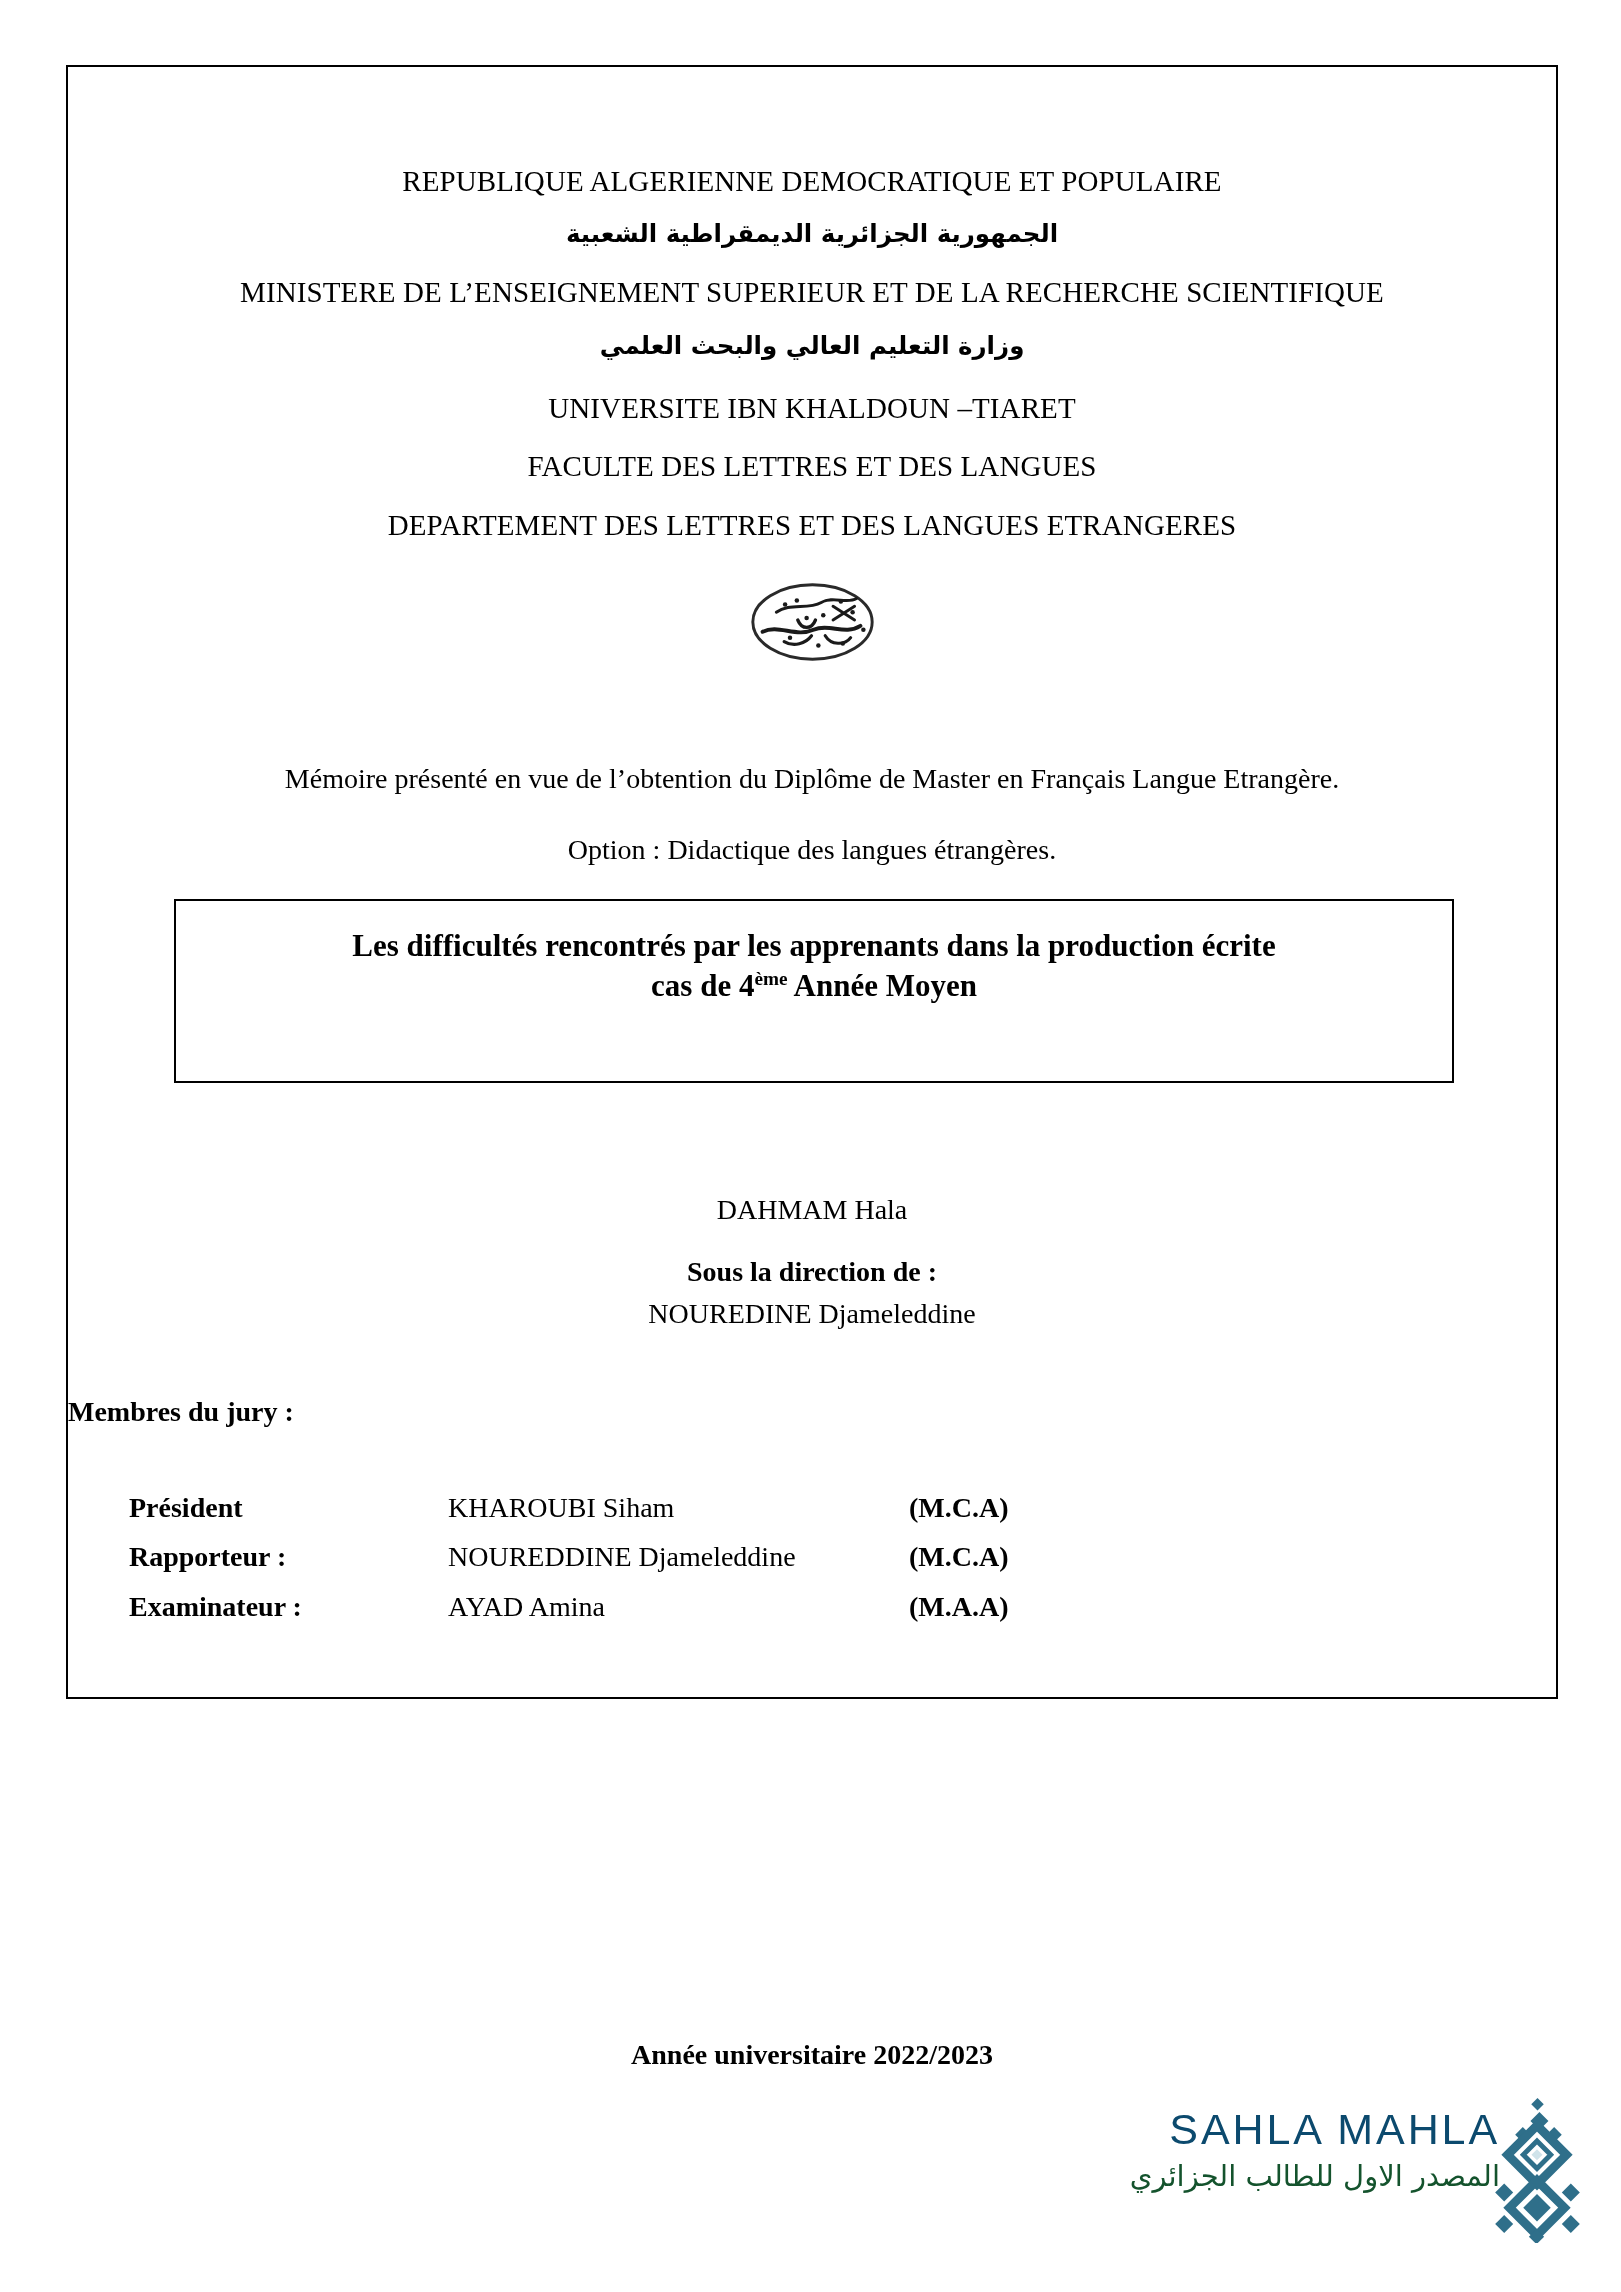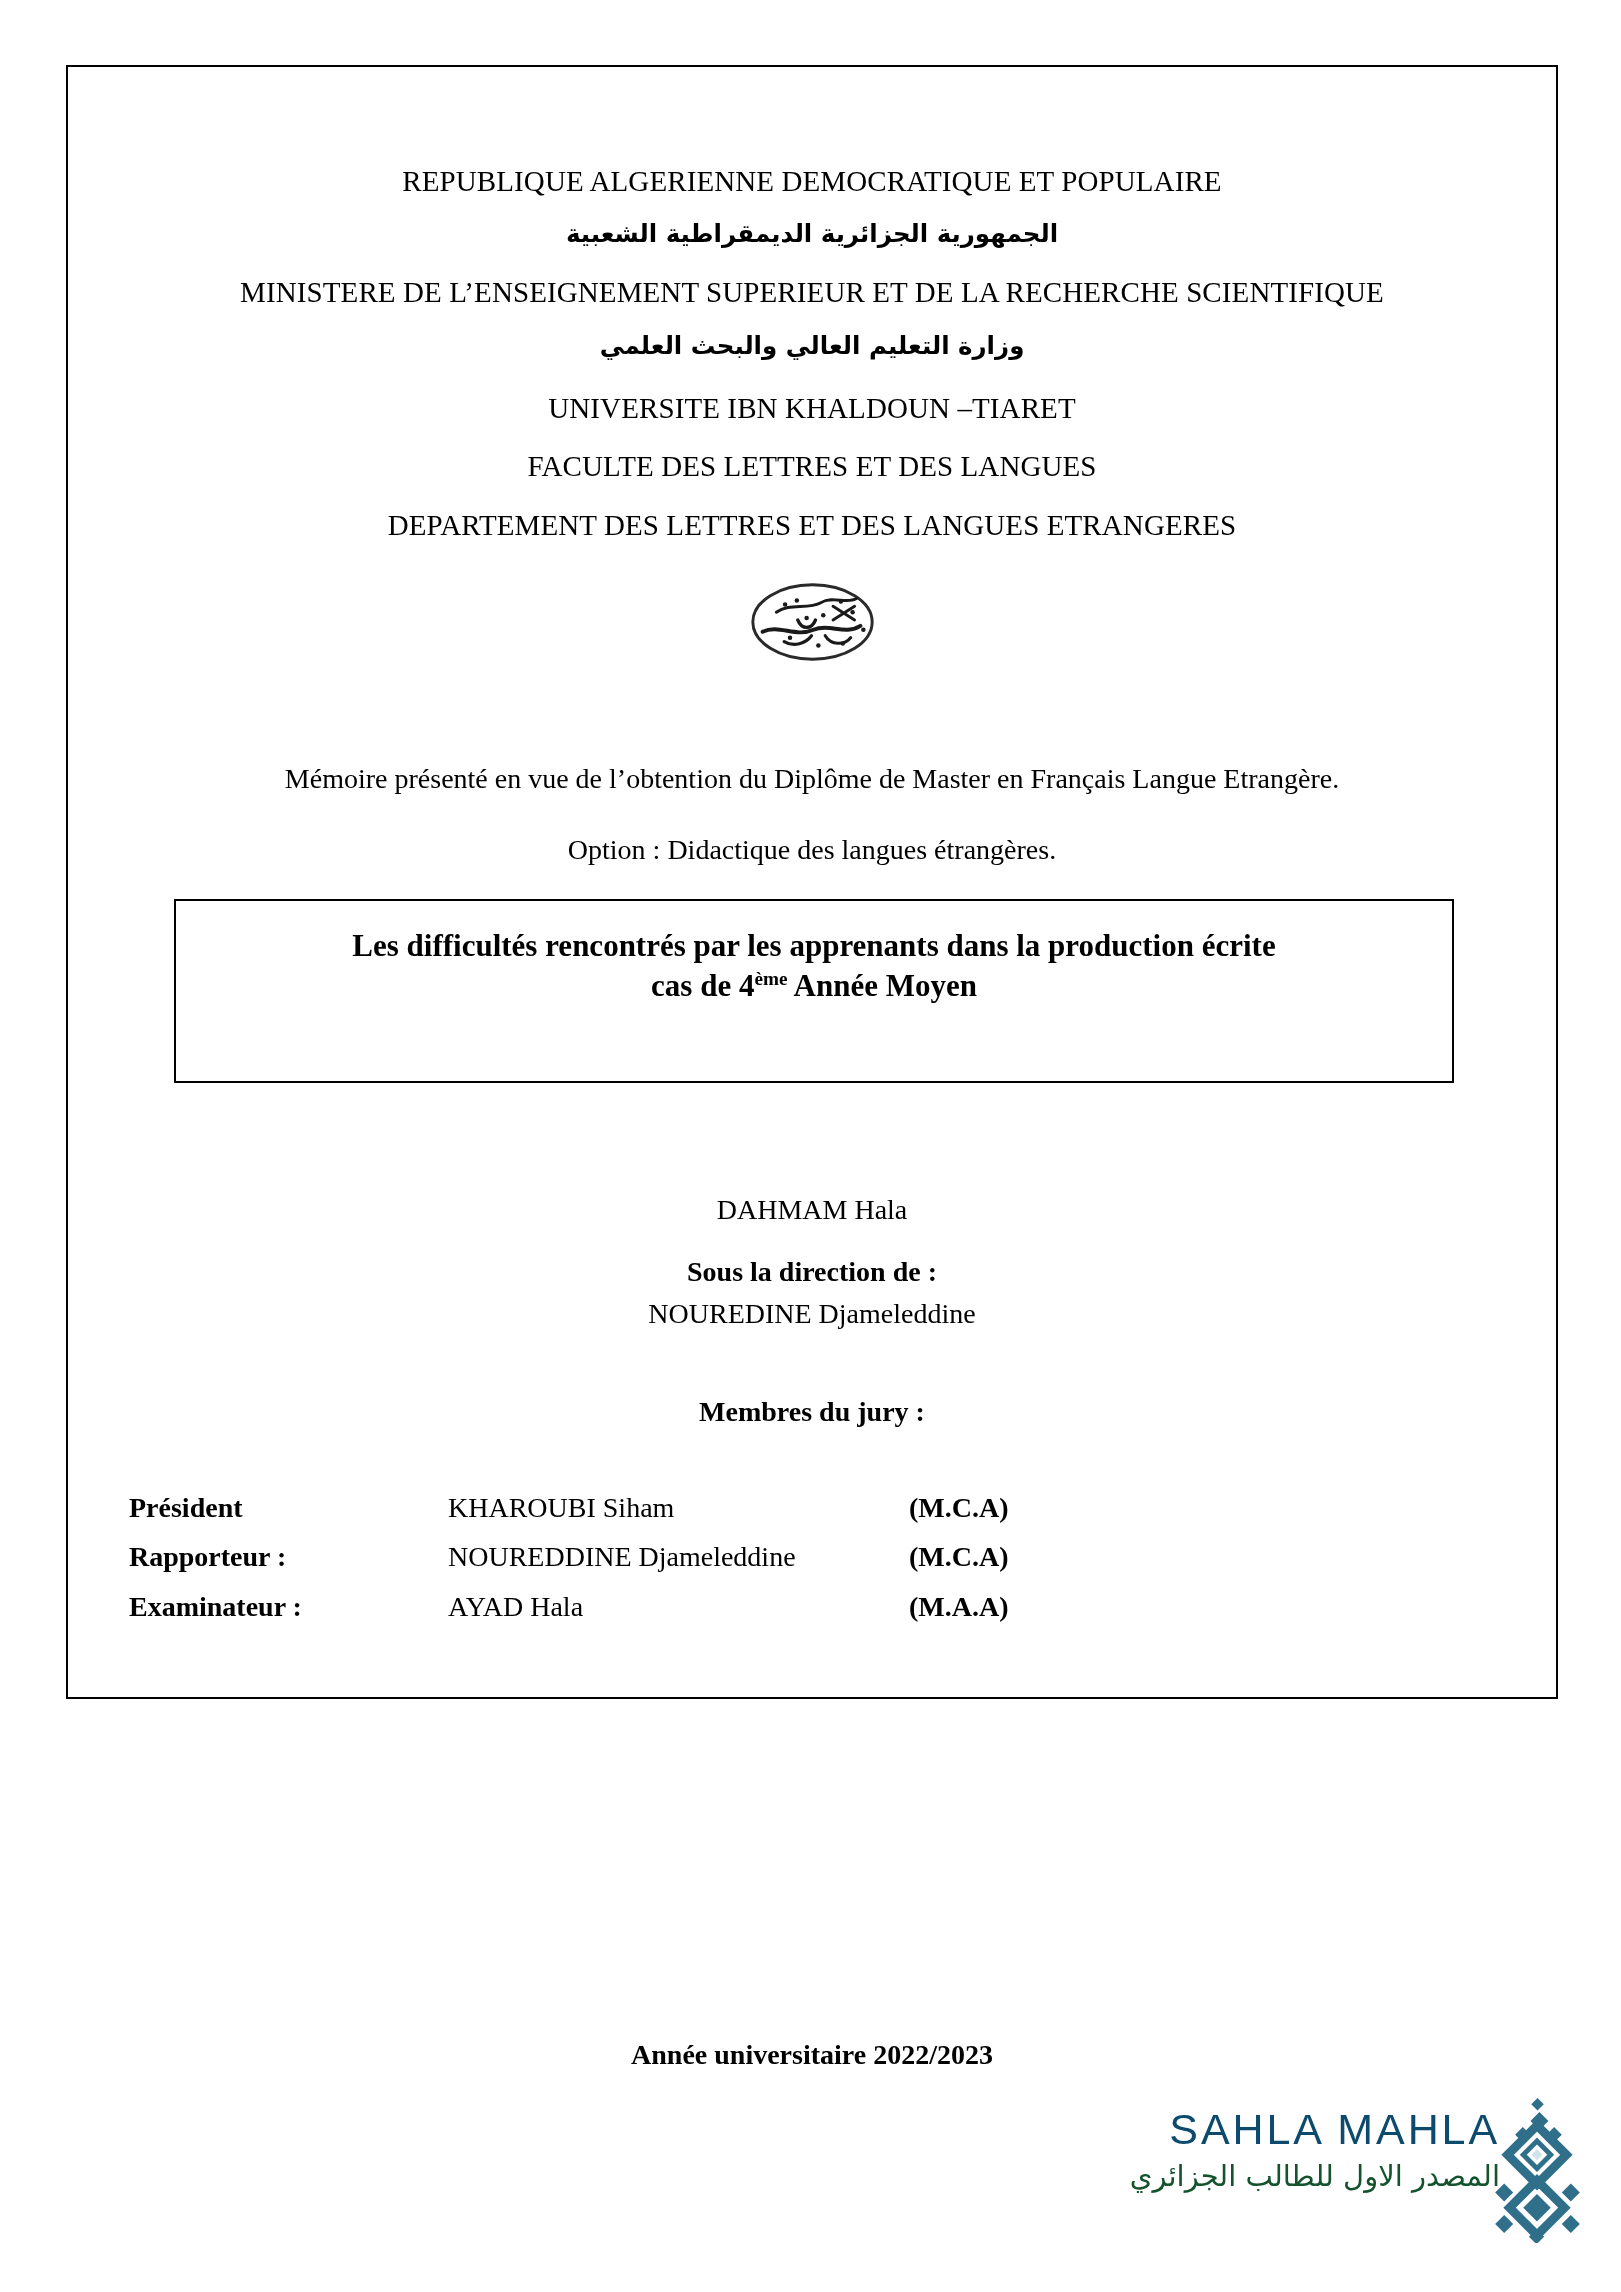--- a/index.html
+++ b/index.html
@@ -154,21 +154,20 @@
     font-size: 28px;
     line-height: 1.5;
   }
   .pres-gap { height: 19.6px; }
 
   #jury-label {
     position: absolute;
     left: 0;
     top: 1329px;
     width: 100%;
-    text-align: center;
     font-size: 28px;
     font-weight: bold;
   }
 
   
   #jury-table {
     position: absolute;
     left: 61px;
     top: 1416px;
     width: 1108px;
@@ -317,21 +316,21 @@
           <td class="person">KHAROUBI Siham</td>
           <td class="grade">(M.C.A)</td>
         </tr>
         <tr>
           <td class="role">Rapporteur :</td>
           <td class="person">NOUREDDINE Djameleddine</td>
           <td class="grade">(M.C.A)</td>
         </tr>
         <tr>
           <td class="role">Examinateur :</td>
-          <td class="person">AYAD Hala</td>
+          <td class="person">AYAD Amina</td>
           <td class="grade">(M.A.A)</td>
         </tr>
       </tbody>
     </table>
 
     <div id="year-footer">Année universitaire 2022/2023</div>
 
   </div>
 </div>
 

